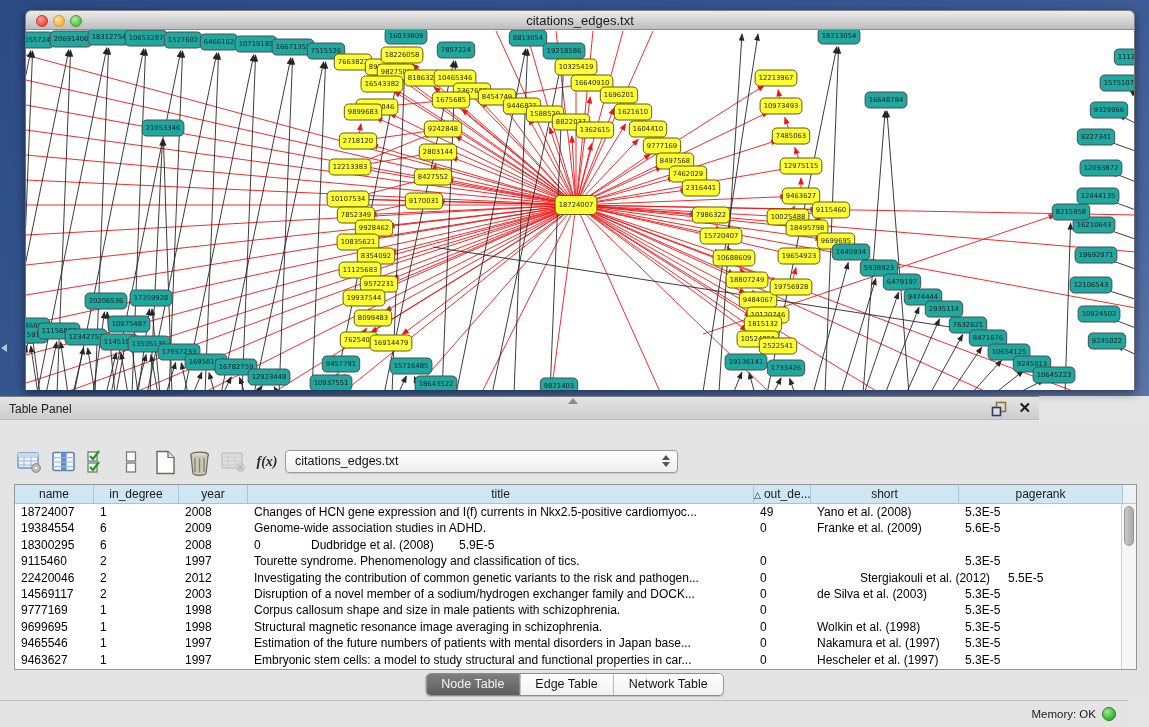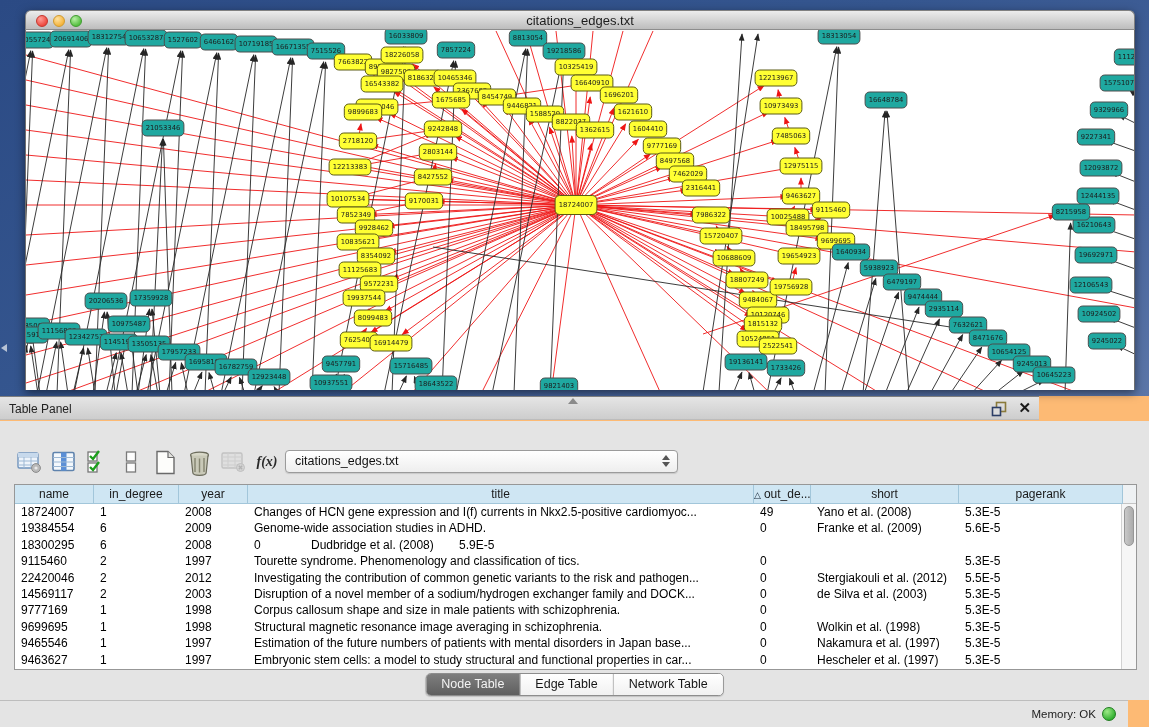--- a/index.html
+++ b/index.html
@@ -1,19 +1,19 @@
 <!DOCTYPE html>
 <html><head>
 <meta charset="utf-8">
 <style>
   * { margin:0; padding:0; box-sizing:border-box; }
   html,body { background:#999; }
   .screen {
     position:relative; width:1149px; height:727px; overflow:hidden;
-    font-family:"Liberation Sans", sans-serif; background:#fdba74;
+    font-family:"Liberation Sans", sans-serif; background:#e5e5e5;
   }
   
   .network-region {
     position:absolute; left:0; top:0; width:1149px; height:396px;
     background:linear-gradient(155deg,#2b4a84 0%,#35568f 45%,#4a669d 80%,#5b76a8 100%);
   }
   .graph-window {
     position:absolute; left:25px; top:10px; width:1110px; height:380px;
     border-radius:6px 6px 0 0; box-shadow:0 3px 10px rgba(0,0,0,.5);
   }
@@ -1020,21 +1020,21 @@
           <div class="nt-cell" style="width: 57px;">0</div>
           <div class="nt-cell" style="width: 148px; margin-top: 27px;">Jankovic et al. (1997)</div>
           <div class="nt-cell" style="width: 164px;">5.3E-5</div>
         </div>
         <div class="nt-row">
           <div class="nt-cell" style="width: 79px;">22420046</div>
           <div class="nt-cell" style="width: 85px;">2</div>
           <div class="nt-cell" style="width: 69px;">2012</div>
           <div class="nt-cell" style="width: 506px;">Investigating the contribution of common genetic variants to the risk and pathogen...</div>
           <div class="nt-cell" style="width: 57px;">0</div>
-          <div class="nt-cell" style="width: 148px;">Stergiakouli et al. (2012)</div>
+          <div class="nt-cell" style="width: 148px; margin-left: 43px;">Stergiakouli et al. (2012)</div>
           <div class="nt-cell" style="width: 164px;">5.5E-5</div>
         </div>
         <div class="nt-row">
           <div class="nt-cell" style="width: 79px;">14569117</div>
           <div class="nt-cell" style="width: 85px;">2</div>
           <div class="nt-cell" style="width: 69px;">2003</div>
           <div class="nt-cell" style="width: 506px;">Disruption of a novel member of a sodium/hydrogen exchanger family and DOCK...</div>
           <div class="nt-cell" style="width: 57px;">0</div>
           <div class="nt-cell" style="width: 148px;">de Silva et al. (2003)</div>
           <div class="nt-cell" style="width: 164px;">5.3E-5</div>

